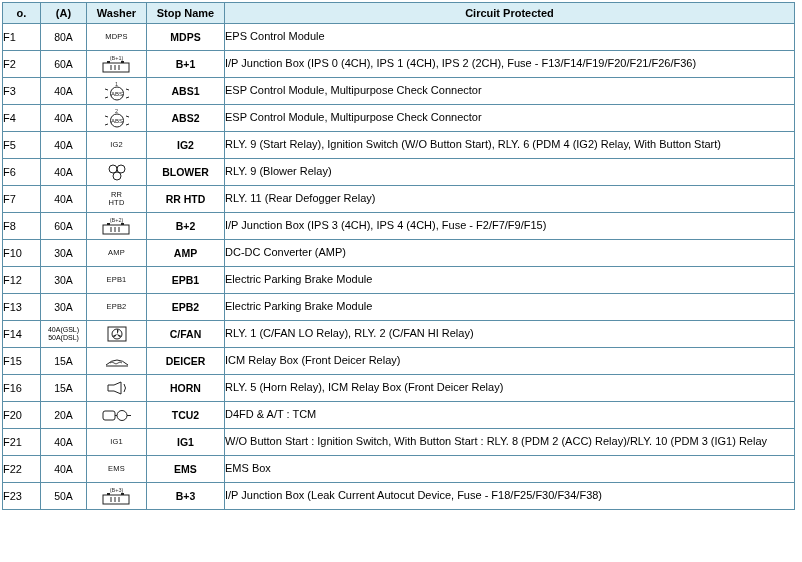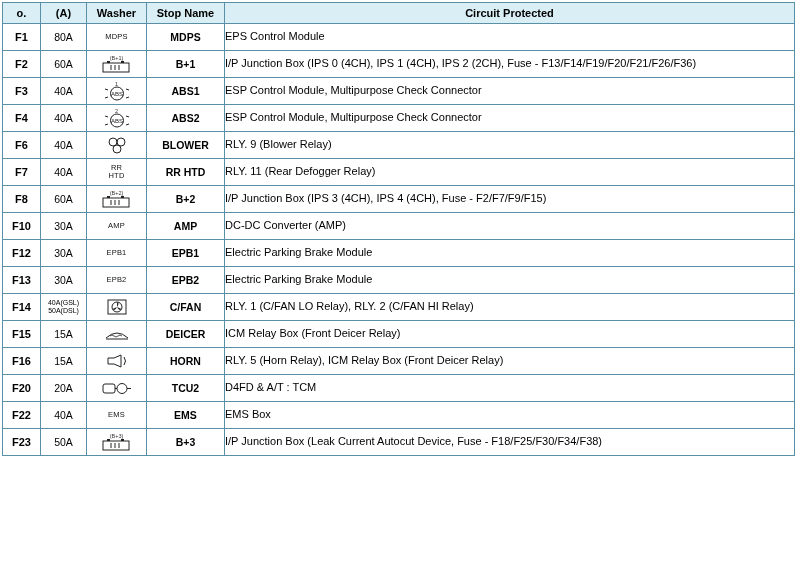--- a/index.html
+++ b/index.html
@@ -33,22 +33,22 @@
     text-align: center;
     height: 20px;
   }
   .col-no    { width: 38px; }
   .col-amp   { width: 46px; }
   .col-sym   { width: 60px; }
   .col-name  { width: 78px; }
   .col-circ  { width: auto; }
 
   td.c-no {
-    text-align: center;
-    font-weight: bold;
+    text-align: left;
+    font-weight: normal;
     font-size: 11px;
   }
   td.c-amp {
     text-align: center;
     font-size: 10.5px;
   }
   td.c-amp.small {
     font-size: 7px;
     line-height: 1.15;
   }
@@ -179,20 +179,31 @@
                 <line x1="1" y1="12" x2="4" y2="11" stroke="#222" stroke-width="1"></line>
                 <line x1="22" y1="12" x2="25" y2="11" stroke="#222" stroke-width="1"></line>
               </svg>
             </span>
           </span>
         </td>
         <td class="c-name">ABS2</td>
         <td class="c-circ">ESP Control Module, Multipurpose Check Connector</td>
       </tr>
       <tr>
+        <td class="c-no">F5</td>
+        <td class="c-amp">40A</td>
+        <td class="c-sym">
+          <span class="sym-wrap">
+            <span class="sym-text">IG2</span>
+          </span>
+        </td>
+        <td class="c-name">IG2</td>
+        <td class="c-circ">RLY. 9 (Start Relay), Ignition Switch (W/O Button Start), RLY. 6 (PDM 4 (IG2) Relay, With Button Start)</td>
+      </tr>
+      <tr>
         <td class="c-no">F6</td>
         <td class="c-amp">40A</td>
         <td class="c-sym">
           <span class="sym-wrap">
             <span>
               <svg width="26" height="18" viewBox="0 0 26 18">
                 <circle cx="9" cy="6" r="4" fill="none" stroke="#222" stroke-width="1"></circle>
                 <circle cx="17" cy="6" r="4" fill="none" stroke="#222" stroke-width="1"></circle>
                 <circle cx="13" cy="13" r="4" fill="none" stroke="#222" stroke-width="1"></circle>
               </svg>
@@ -331,20 +342,31 @@
                 <line x1="13" y1="7.5" x2="15" y2="7.5" stroke="#222" stroke-width="1"></line>
                 <line x1="25" y1="7.5" x2="29" y2="7.5" stroke="#222" stroke-width="1"></line>
               </svg>
             </span>
           </span>
         </td>
         <td class="c-name">TCU2</td>
         <td class="c-circ">D4FD &amp; A/T : TCM</td>
       </tr>
       <tr>
+        <td class="c-no">F21</td>
+        <td class="c-amp">40A</td>
+        <td class="c-sym">
+          <span class="sym-wrap">
+            <span class="sym-text">IG1</span>
+          </span>
+        </td>
+        <td class="c-name">IG1</td>
+        <td class="c-circ">W/O Button Start : Ignition Switch, With Button Start : RLY. 8 (PDM 2 (ACC) Relay)/RLY. 10 (PDM 3 (IG1) Relay</td>
+      </tr>
+      <tr>
         <td class="c-no">F22</td>
         <td class="c-amp">40A</td>
         <td class="c-sym">
           <span class="sym-wrap">
             <span class="sym-text">EMS</span>
           </span>
         </td>
         <td class="c-name">EMS</td>
         <td class="c-circ">EMS Box</td>
       </tr>

